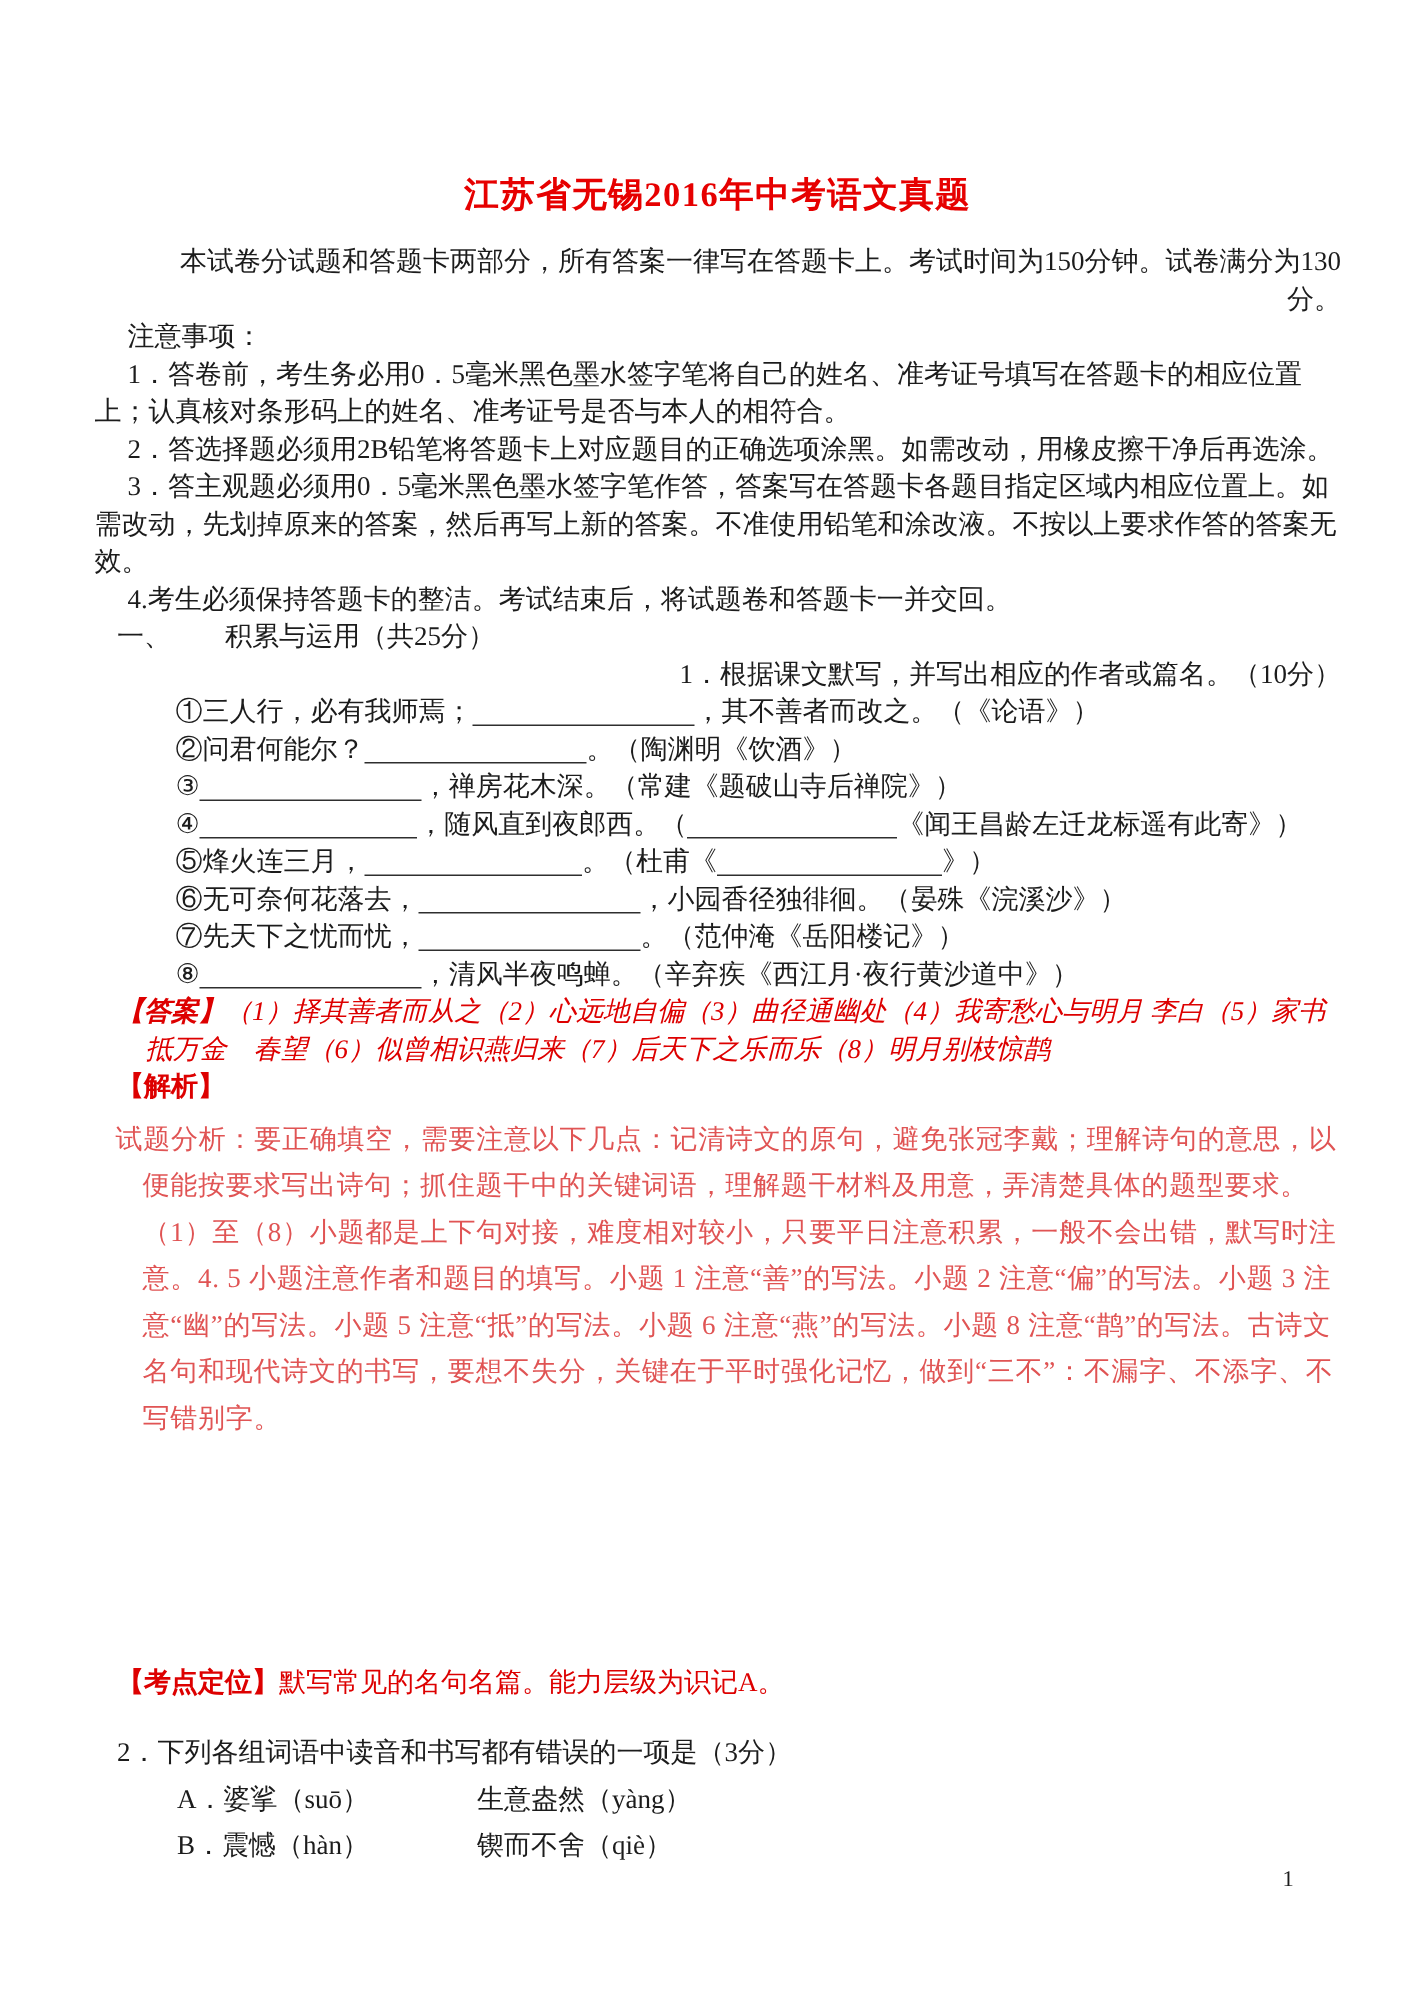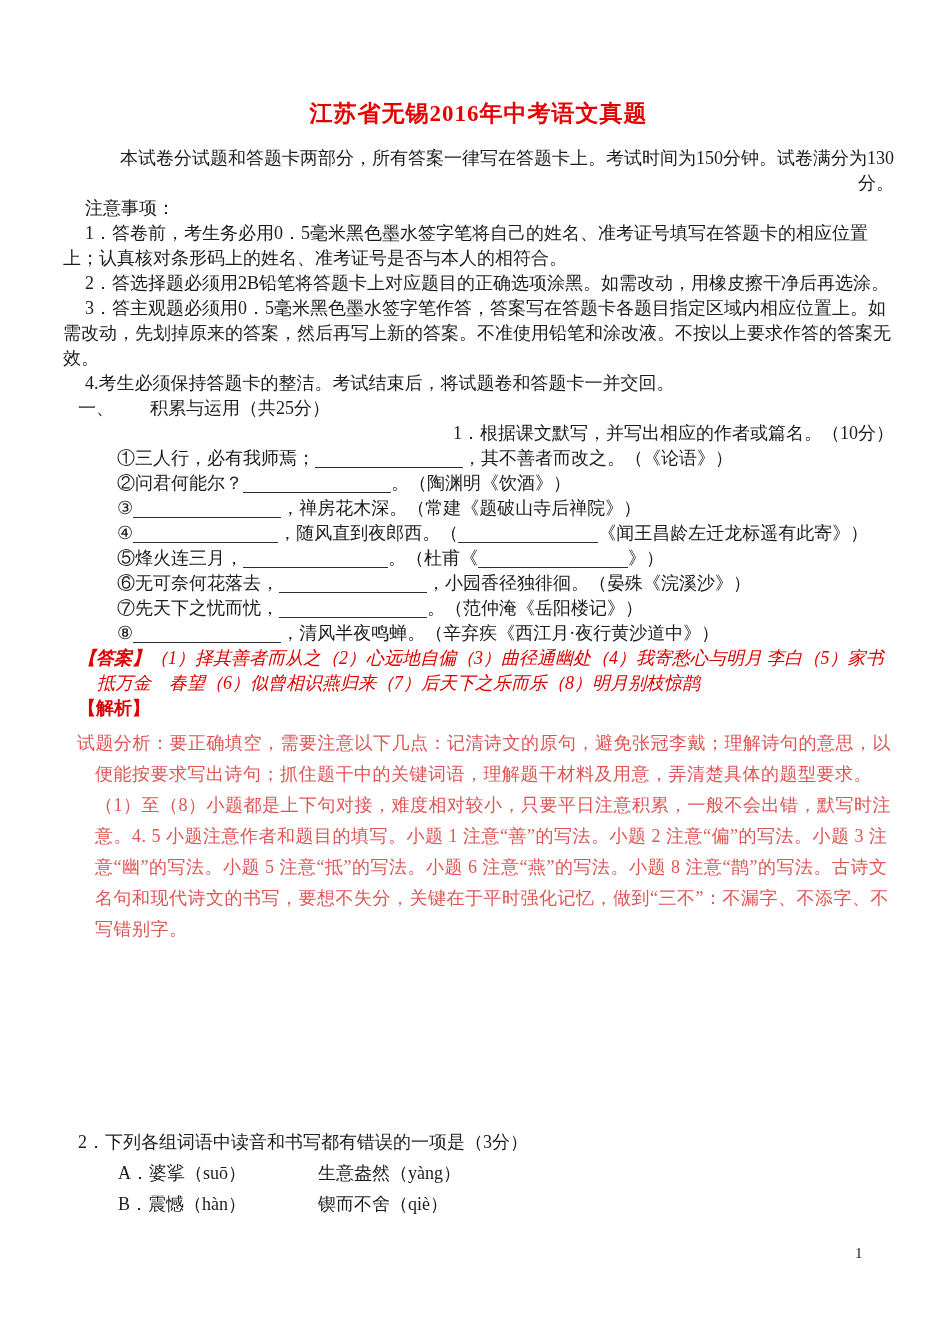--- a/index.html
+++ b/index.html
@@ -1,21 +1,21 @@
 <!DOCTYPE html>
 <html><head>
 <meta charset="utf-8">
 <style>
   html,body{margin:0;padding:0;background:#ffffff;}
   body{
     width:950px;height:1344px;position:relative;overflow:hidden;
     font-family:"Liberation Serif","DejaVu Serif",serif;
     color:#1c1c1c;
   }
-  .doc{position:absolute;left:63px;top:0;width:831px;}
+  .doc{position:absolute;left:63px;top:16px;width:831px;}
   .title{
     margin-top:100px;text-align:center;
     color:#e60000;font-weight:bold;font-size:23px;line-height:28px;
     letter-spacing:1px;
   }
   .bodytext{font-size:18px;line-height:25px;}
   .intro{margin-top:18px;text-indent:55px;text-align:right;}
   .note-head{text-indent:22px;}
   .note{text-indent:22px;}
   .section-head{text-indent:15px;}
@@ -79,20 +79,23 @@
     <span class="lbl">【答案】</span><span>（1）择其善者而从之（2）心远地自偏（3）曲径通幽处（4）我寄愁心与明月 李白（5）家书抵万金　春望（6）似曾相识燕归来（7）后天下之乐而乐（8）明月别枝惊鹊</span>
   </div>
 
   <div class="jiexi">【解析】</div>
 
   <div class="analysis">试题分析：要正确填空，需要注意以下几点：记清诗文的原句，避免张冠李戴；理解诗句的意思，以便能按要求写出诗句；抓住题干中的关键词语，理解题干材料及用意，弄清楚具体的题型要求。　（1）至（8）小题都是上下句对接，难度相对较小，只要平日注意积累，一般不会出错，默写时注意。4. 5 小题注意作者和题目的填写。小题 1 注意“善”的写法。小题 2 注意“偏”的写法。小题 3 注意“幽”的写法。小题 5 注意“抵”的写法。小题 6 注意“燕”的写法。小题 8 注意“鹊”的写法。古诗文名句和现代诗文的书写，要想不失分，关键在于平时强化记忆，做到“三不”：不漏字、不添字、不写错别字。</div>
 
 </div>
 
 <div class="bottom">
+  <div class="kaodian">
+    <span class="lbl">【考点定位】</span><span>默写常见的名句名篇。能力层级为识记A。</span>
+  </div>
 
   <div class="q2-head">2．下列各组词语中读音和书写都有错误的一项是（3分）</div>
 
   <div class="option">
     <span class="col1">A．婆挲（suō）</span><span>生意盎然（yàng）</span>
   </div>
   <div class="option">
     <span class="col1">B．震憾（hàn）</span><span>锲而不舍（qiè）</span>
   </div>
 </div>

